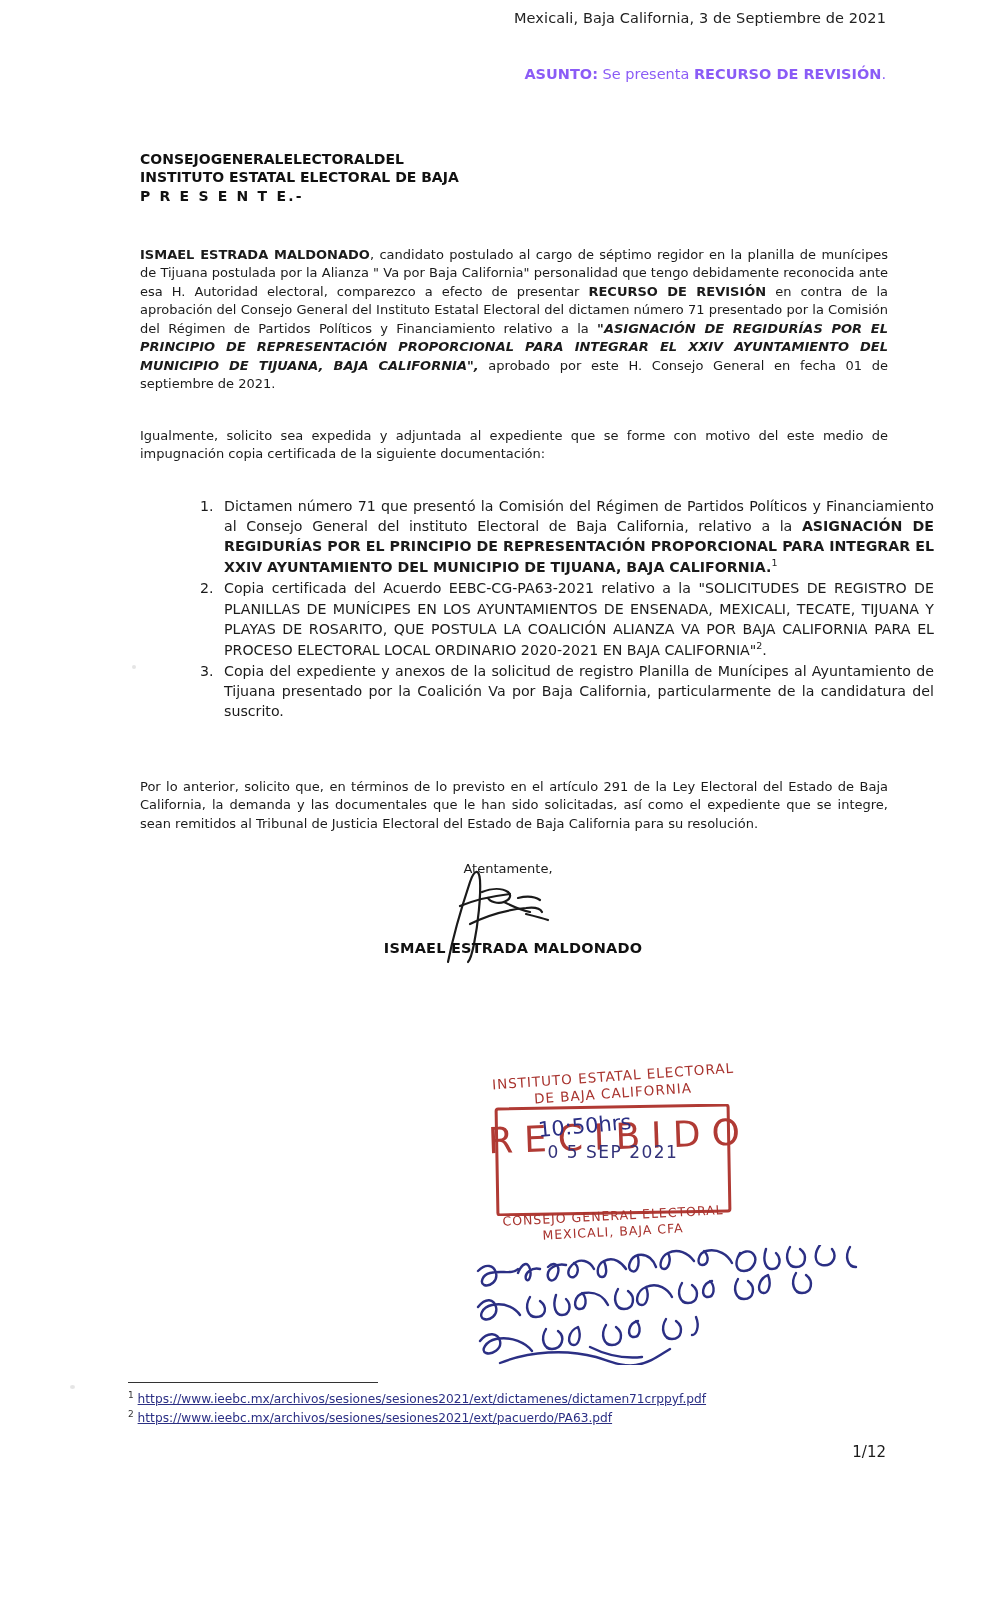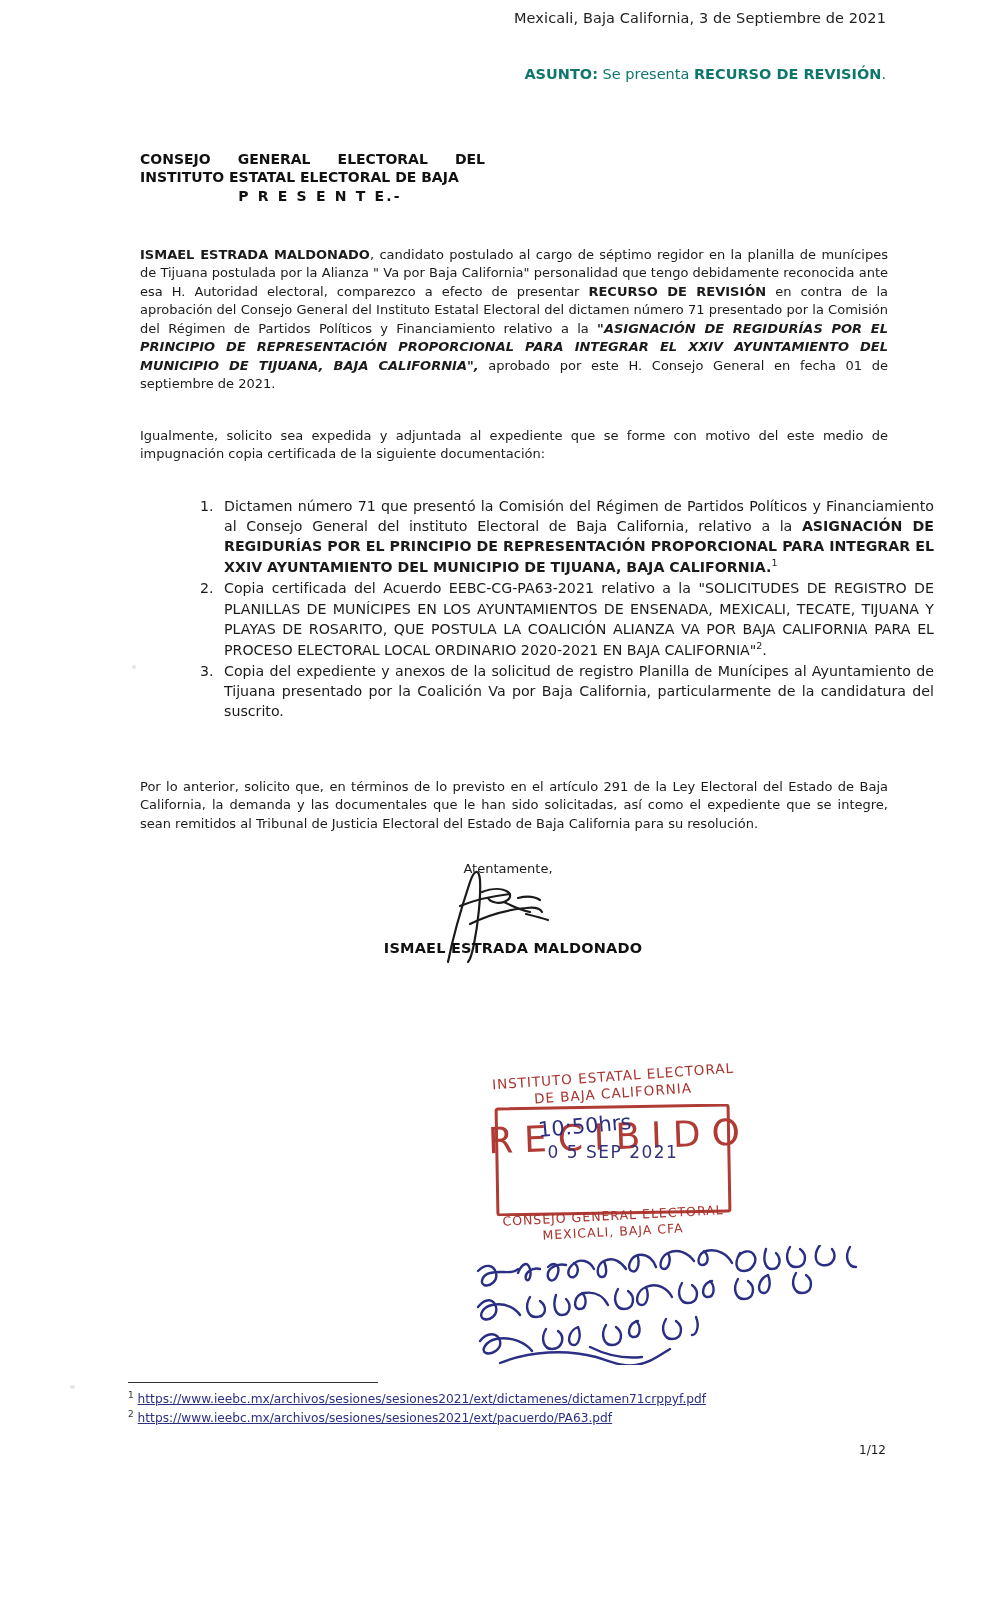--- a/index.html
+++ b/index.html
@@ -27,43 +27,41 @@
     font-size: 14.5px;
     letter-spacing: .1px;
     color: #222;
     white-space: nowrap;
   }
   .subject-line {
     position: absolute;
     top: 66px;
     right: 120px;
     font-size: 14.5px;
-    color: #0f766e;
+    color: #8b5cf6;
     white-space: nowrap;
   }
   .subject-line b { font-weight: 700; }
 
   .addressee {
     position: absolute;
     top: 150px;
     left: 140px;
     width: 360px;
     font-size: 14px;
     font-weight: 700;
     line-height: 1.32;
     color: #111;
   }
   .addressee .l1 {
     display: flex;
-    justify-content: space-between;
     width: 345px;
   }
   .addressee .present {
     letter-spacing: 2.2px;
-    text-align: center;
   }
 
   .body-block {
     position: absolute;
     left: 140px;
     width: 748px;
     font-size: 13px;
     line-height: 1.42;
     text-align: justify;
     color: #1b1b1b;
@@ -231,21 +229,21 @@
     color: #2b2f84;
     text-decoration: underline;
     text-align: right;
   }
   .footnotes sup { font-size: 9px; color: #333; }
 
   .page-num {
     position: absolute;
     top: 1443px;
     right: 120px;
-    font-size: 12px;
+    font-size: 15px;
     color: #1b1b1b;
     font-weight: 400;
   }
 
   .speck {
     position: absolute;
     background: #cfcfcf;
     border-radius: 50%;
     opacity: .55;
   }

